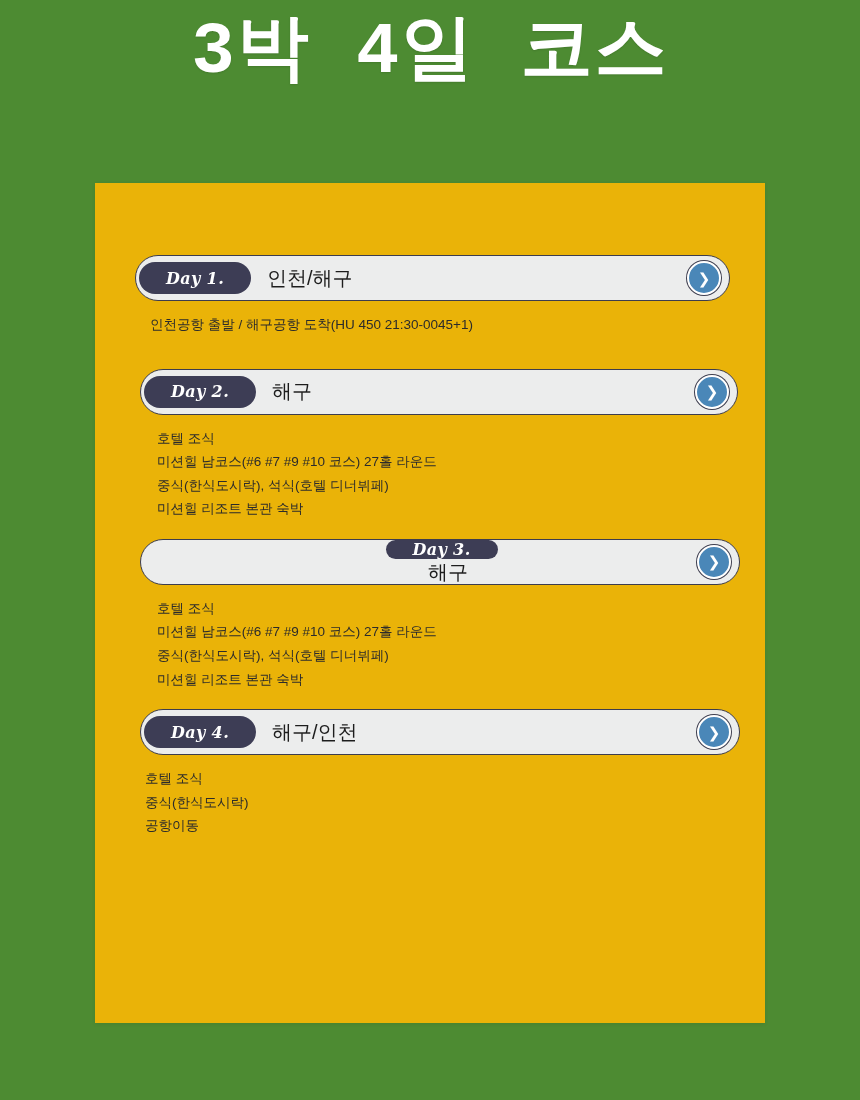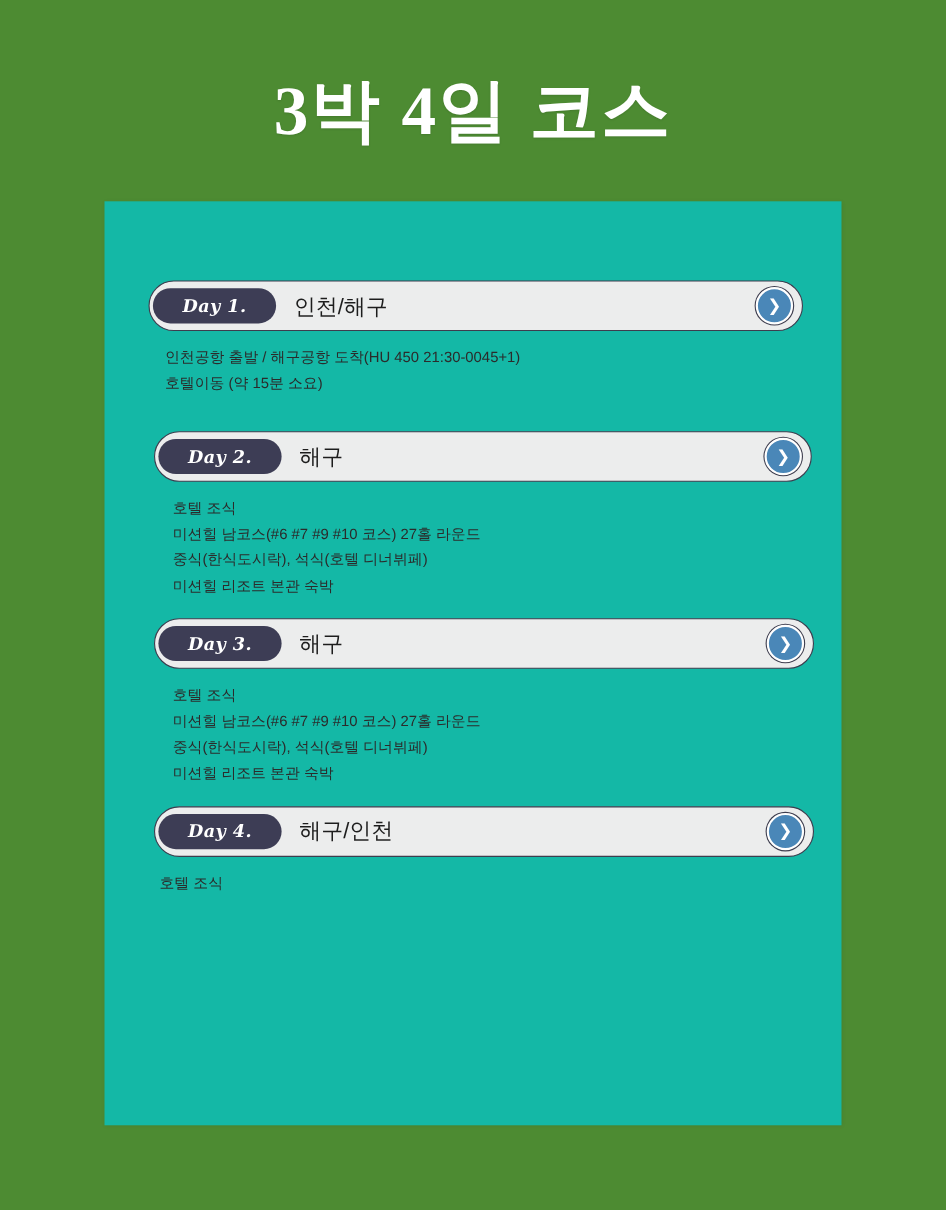--- a/index.html
+++ b/index.html
@@ -14,35 +14,34 @@
     overflow: hidden;
   }
   .page {
     position: relative;
     width: 860px;
     height: 1100px;
   }
   .title {
     text-align: center;
     color: #ffffff;
-    font-family: Liberation Serif, serif;
+    font-family: Liberation Mono, monospace;
     font-weight: bold;
-    font-size: 63px;
+    font-size: 72px;
     letter-spacing: 2px;
-    padding-top: 58px;
     margin: 0;
     text-shadow: 0 1px 2px rgba(0,0,0,0.12);
   }
   .card {
     position: absolute;
     left: 95px;
     top: 183px;
     width: 670px;
     height: 840px;
-    background: #14b8a6;
+    background: #eab308;
     box-shadow: 0 1px 4px rgba(0,0,0,0.08);
   }
   .days {
     padding: 72px 0 0 0;
   }
   .day-block {
     margin-bottom: 6px;
   }
   .day-header {
     position: relative;
@@ -103,21 +102,21 @@
     margin: 0 0 4px 0;
     font-size: 13.5px;
     color: #2b2b2b;
     line-height: 1.45;
   }
   
   .row-0 .day-header { margin-left: 40px; width: 595px; }
   .row-0 .day-body   { margin-left: 55px; }
   .row-1 .day-header { margin-left: 45px; width: 598px; margin-top: 20px; }
   .row-1 .day-body   { margin-left: 62px; }
-  .row-2 .day-header { margin-left: 45px; width: 600px; }
+  .row-2 .day-header { margin-left: 45px; width: 600px; flex-direction: column; }
   .row-2 .day-body   { margin-left: 62px; }
   .row-3 .day-header { margin-left: 45px; width: 600px; }
   .row-3 .day-body   { margin-left: 50px; }
 </style>
 </head>
 <body>
 
 <div class="page">
 
   <h1 class="title">3박 4일 코스</h1>
@@ -126,21 +125,20 @@
     <div class="days">
 
       <div class="day-block row-0">
         <div class="day-header">
           <span class="day-badge">Day 1.</span>
           <span class="day-title">인천/해구</span>
           <span class="arrow-btn">❯</span>
         </div>
         <div class="day-body">
           <p>인천공항 출발 / 해구공항 도착(HU 450 21:30-0045+1)</p>
-          <p>호텔이동 (약 15분 소요)</p>
         </div>
       </div>
 
       <div class="day-block row-1">
         <div class="day-header">
           <span class="day-badge">Day 2.</span>
           <span class="day-title">해구</span>
           <span class="arrow-btn">❯</span>
         </div>
         <div class="day-body">
@@ -166,18 +164,20 @@
       </div>
 
       <div class="day-block row-3">
         <div class="day-header">
           <span class="day-badge">Day 4.</span>
           <span class="day-title">해구/인천</span>
           <span class="arrow-btn">❯</span>
         </div>
         <div class="day-body">
           <p>호텔 조식</p>
+          <p>중식(한식도시락)</p>
+          <p>공항이동</p>
         </div>
       </div>
 
     </div>
   </div>
 </div>
 
 </body></html>

